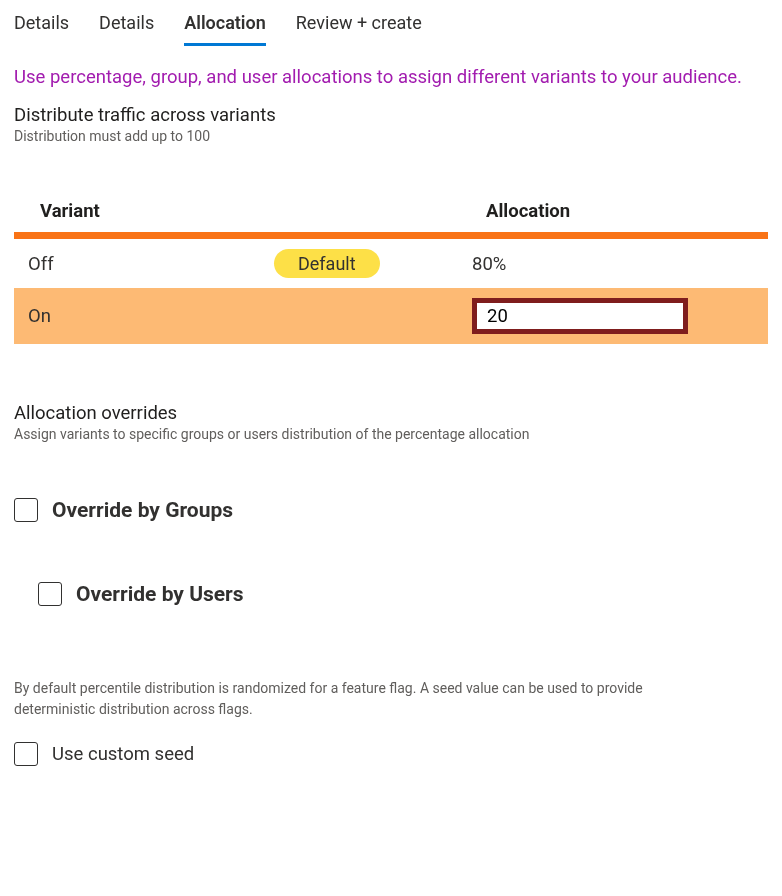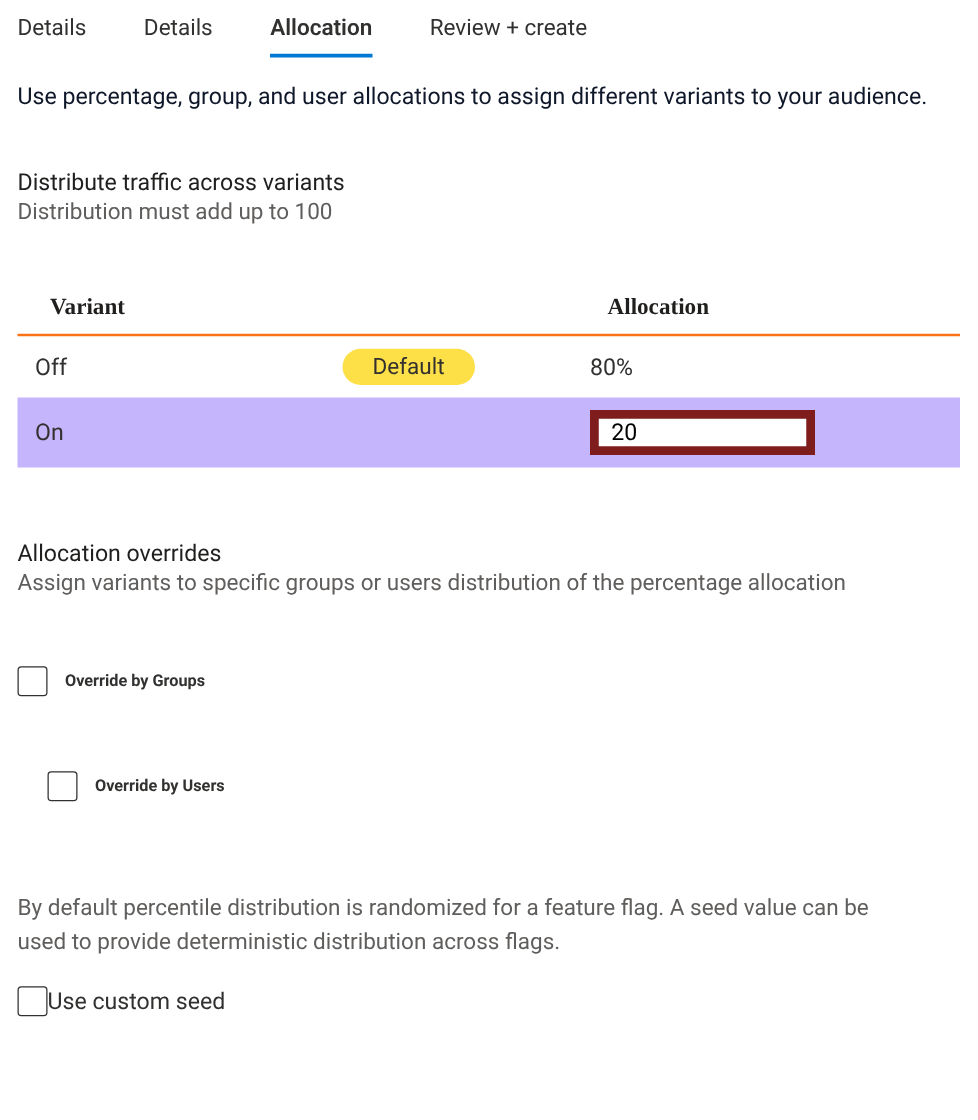--- a/index.html
+++ b/index.html
@@ -10,61 +10,60 @@
     body {
       font-family: "Segoe UI", -apple-system, BlinkMacSystemFont, Roboto, sans-serif;
       font-size: 14px;
       color: #323130;
       background: #ffffff;
       width: 782px;
       padding: 0;
     }
     .tabs {
       display: flex;
-      gap: 46px;
+      gap: 30px;
       padding: 12px 14px 0 14px;
     }
     .tab {
       padding-bottom: 10px;
       font-size: 18px;
       color: #323130;
       cursor: pointer;
       border-bottom: 3px solid transparent;
     }
     .tab.active {
       font-weight: 600;
       border-bottom: 3px solid #0078d4;
     }
     .content {
       padding: 20px 14px 14px 14px;
     }
     .intro-text {
       font-size: 18.5px;
-      color: #0f172a;
-      margin-bottom: 47px;
+      color: #a21caf;
+      margin-bottom: 16px;
     }
     .section-title {
       font-weight: 400;
       font-size: 18.5px;
       color: #201f1e;
       margin-bottom: 2px;
     }
     .section-subtext {
-      font-size: 18px;
+      font-size: 14px;
       color: #605e5c;
     }
     .table-container {
       margin-top: 44px;
       margin-bottom: 58px;
     }
     .table-header {
       display: flex;
       padding: 12px 12px 10px 26px;
-      border-bottom: 2px solid #f97316;
-      font-family: Liberation Serif, serif;
+      border-bottom: 7px solid #f97316;
     }
     .th {
       font-weight: 700;
       font-size: 18.5px;
       color: #201f1e;
     }
     .col-variant {
       width: 248px;
     }
     .col-default {
@@ -73,21 +72,21 @@
     .col-allocation {
       flex: 1;
     }
     .table-row {
       display: flex;
       align-items: center;
       padding: 10px 12px 10px 12px;
       min-height: 44px;
     }
     .table-row.highlight {
-      background: #c4b5fd;
+      background: #fdba74;
     }
     .td-variant {
       width: 248px;
       font-size: 18.5px;
       padding-left: 2px;
     }
     .td-default {
       width: 198px;
     }
     .default-badge {
@@ -96,23 +95,23 @@
       color: #323130;
       padding: 4px 24px;
       border-radius: 18px;
       font-size: 18px;
     }
     .td-allocation {
       flex: 1;
       font-size: 18.5px;
     }
     .allocation-input {
-      width: 180px;
+      width: 216px;
       height: 36px;
-      border: 7px solid #7f1d1d;
+      border: 5px solid #7f1d1d;
       padding: 4px 10px;
       font-size: 18.5px;
       outline: none;
       font-family: inherit;
     }
     .overrides-section {
       margin-bottom: 24px;
     }
     .overrides-section .section-subtext {
       max-width: 700px;
@@ -129,34 +128,34 @@
     .checkbox {
       width: 24px;
       height: 24px;
       border: 1.5px solid #323130;
       border-radius: 3px;
       cursor: pointer;
       flex-shrink: 0;
     }
     .checkbox-label {
       font-weight: 700;
-      font-size: 13px;
+      font-size: 21px;
       cursor: pointer;
     }
     .distribution-section {
       margin-top: 72px;
     }
     .distribution-section .section-subtext {
       max-width: 700px;
       line-height: 1.5;
     }
     .seed-row {
       display: flex;
       align-items: center;
-      gap: 0;
+      gap: 14px;
       margin-top: 22px;
     }
     .seed-label {
       font-size: 18.5px;
       cursor: pointer;
     }
   </style>
 </head>
 <body>
 

